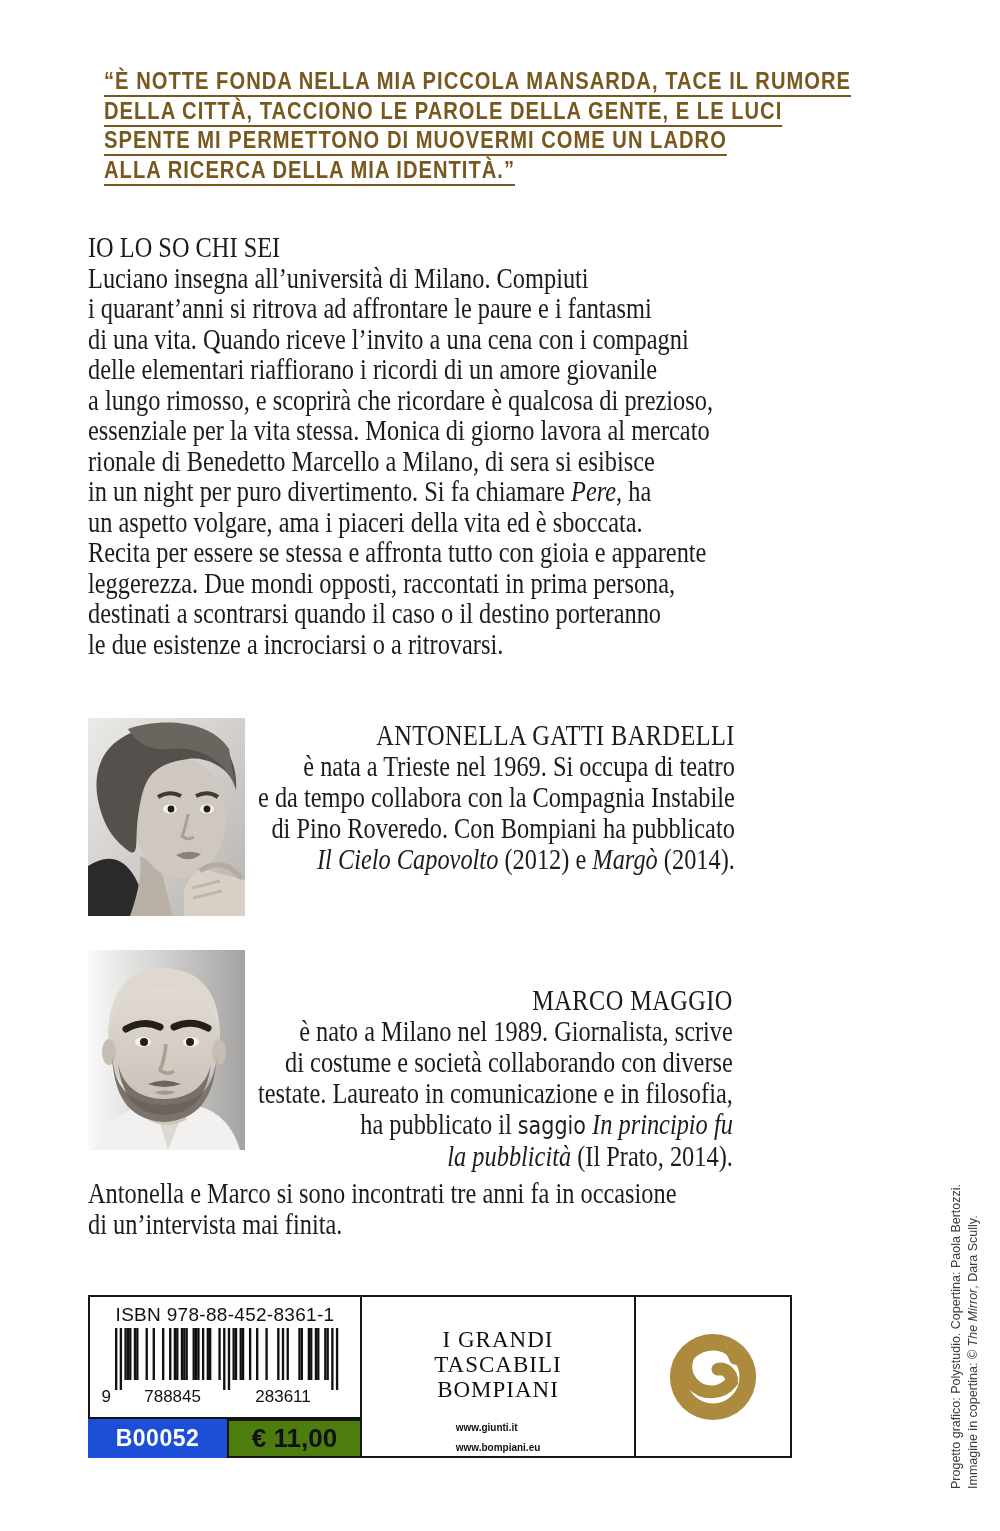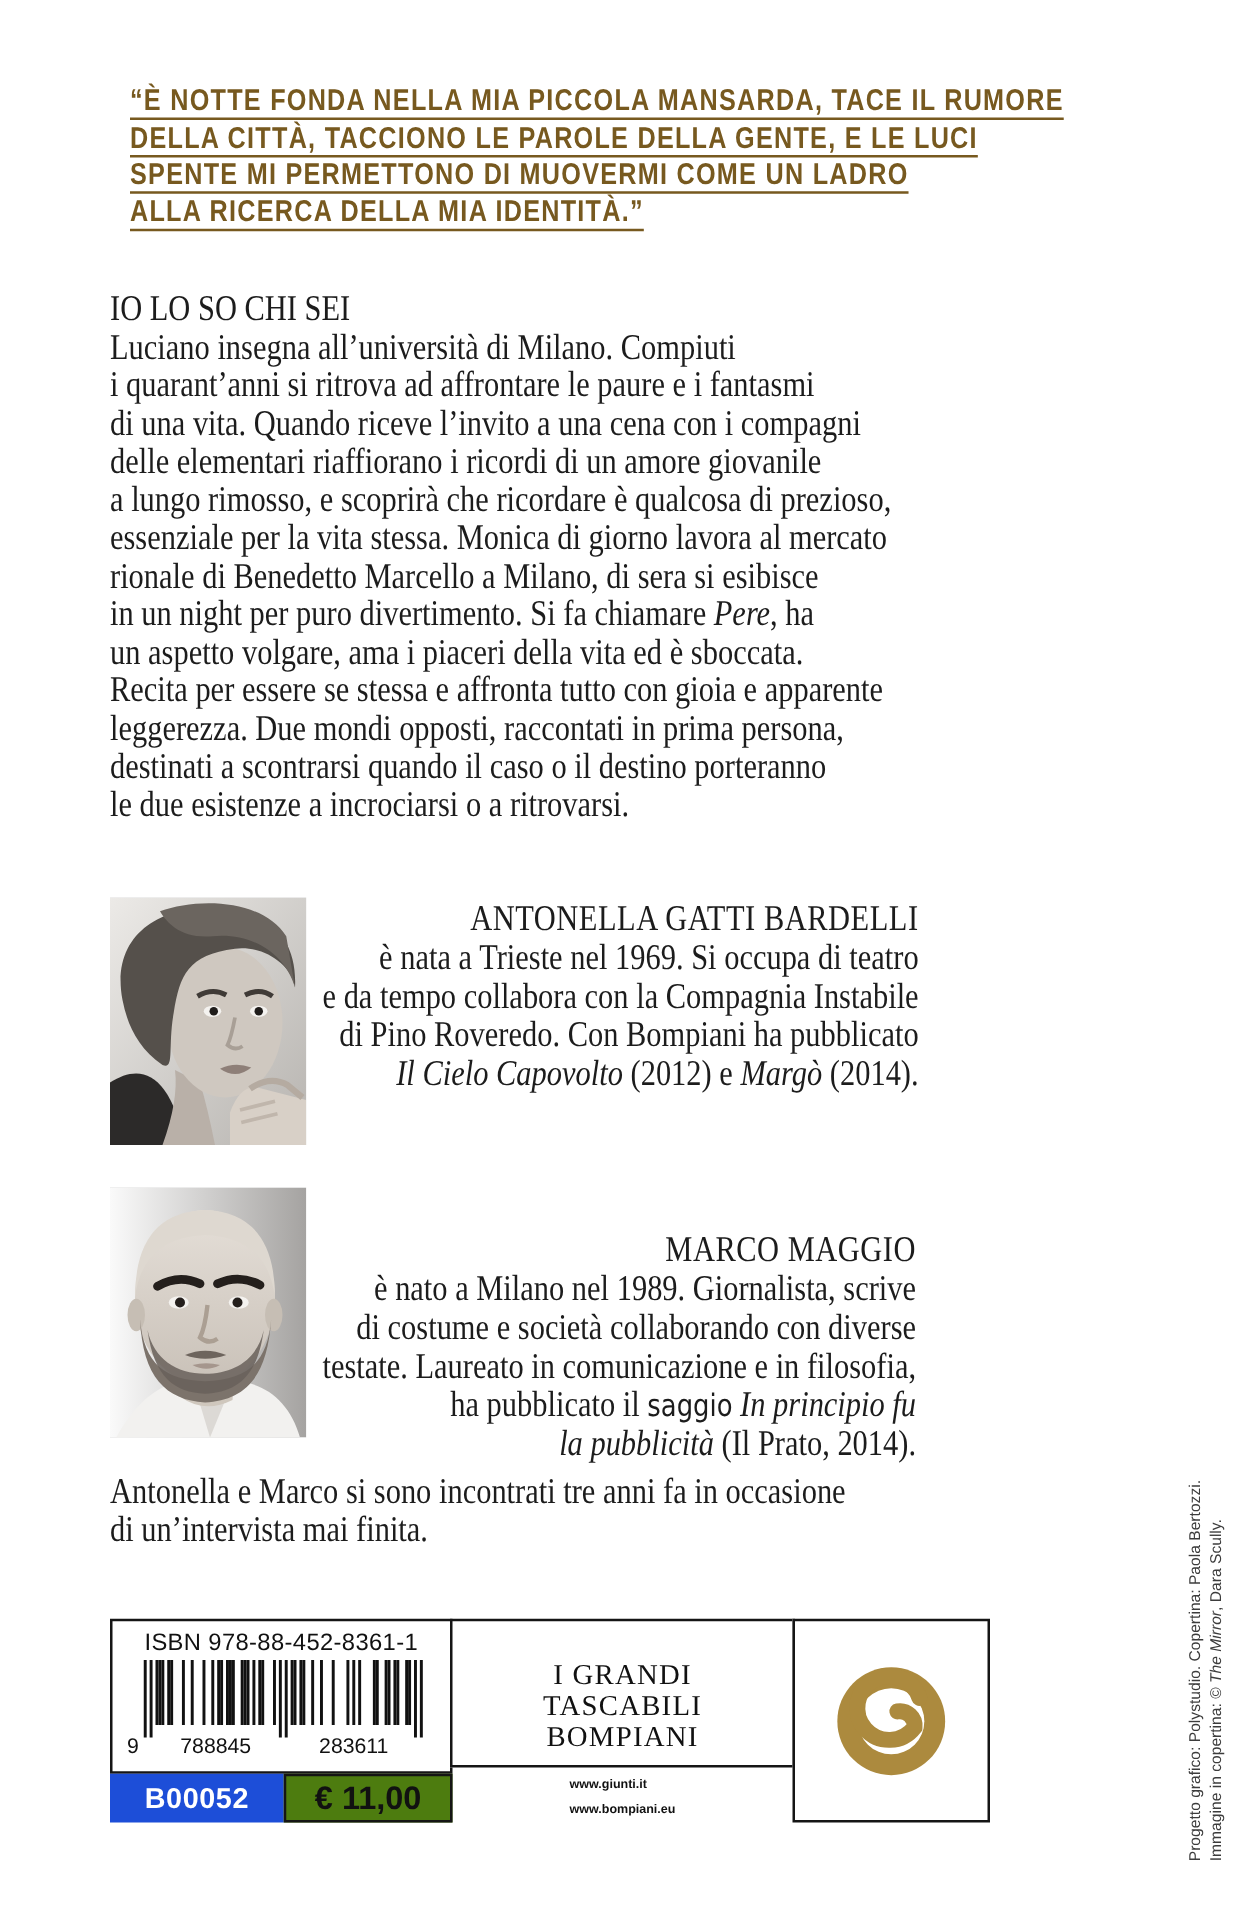--- a/index.html
+++ b/index.html
@@ -36,21 +36,21 @@
   .box{position:absolute;border:2px solid #151515;background:#fff;box-sizing:border-box;}
   .barcode-box{left:88px;top:1295px;width:274px;height:124px;text-align:center;}
   .isbn-label{font-family:"Liberation Sans",sans-serif;font-size:19px;color:#111;margin-top:7px;letter-spacing:0.3px;}
   .ean-svg{margin-top:2px;}
   .code-badge{left:88px;top:1419px;width:139px;height:39px;background:#1d4ed8;color:#fff;
               font-family:"Liberation Sans",sans-serif;font-weight:bold;font-size:23px;
               display:flex;align-items:center;justify-content:center;letter-spacing:0.5px;}
   .price-box{left:227px;top:1419px;width:135px;height:39px;border:2px solid #151515;background:#4d7c0f;
              box-sizing:border-box;display:flex;align-items:center;justify-content:center;
              font-family:"Liberation Sans",sans-serif;font-weight:bold;font-size:26px;color:#111;}
-  .imprint-box{left:360px;top:1295px;width:276px;height:119px;display:flex;flex-direction:column;
+  .imprint-box{left:360px;top:1295px;width:276px;height:163px;display:flex;flex-direction:column;
                align-items:center;padding-top:30px;}
   .imprint{font-size:23px;line-height:25px;letter-spacing:1px;text-align:center;color:#111;}
   .imprint .tline{white-space:pre;}
   .urls{margin-top:16px;font-family:"Liberation Sans",sans-serif;font-weight:bold;font-size:10px;
         line-height:20px;color:#111;}
   .logo-box{left:634px;top:1295px;width:158px;height:163px;display:flex;align-items:center;justify-content:center;}
 
   
   .credits{left:948px;top:1489px;width:380px;transform-origin:0 0;transform:rotate(-90deg);
            font-family:"Liberation Sans",sans-serif;font-size:12.5px;line-height:16.5px;color:#3c3c3c;

